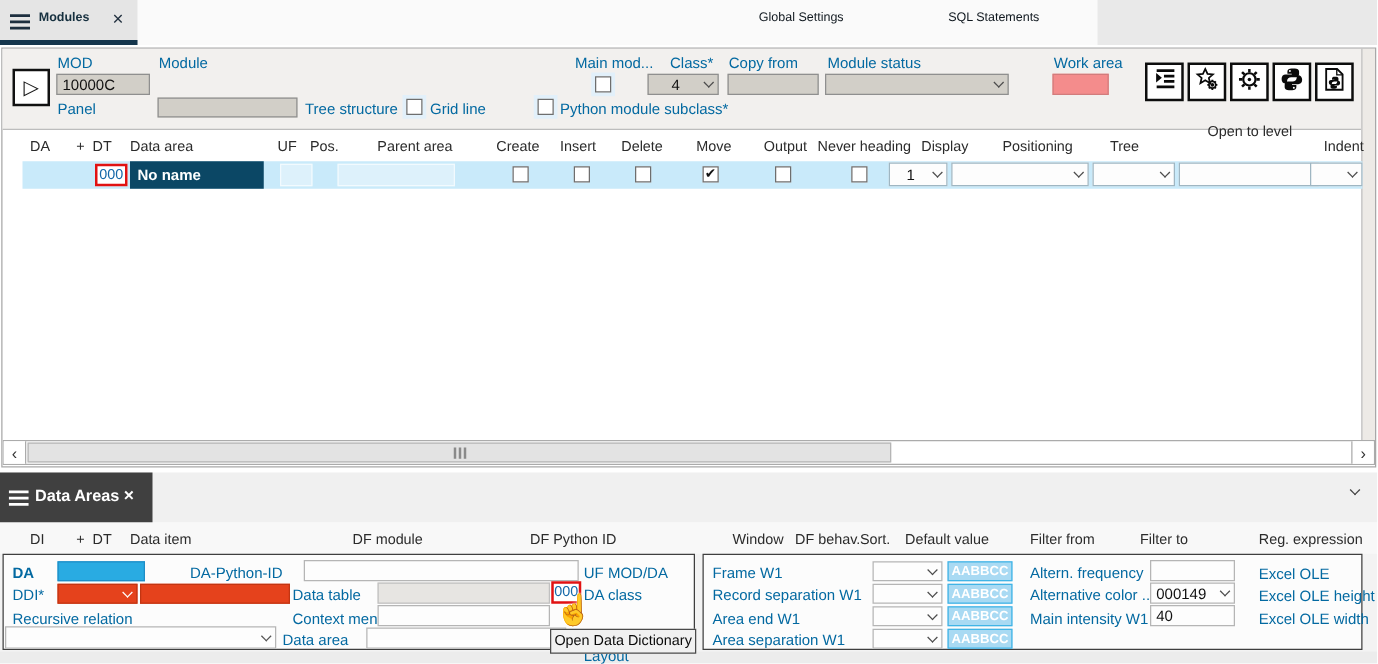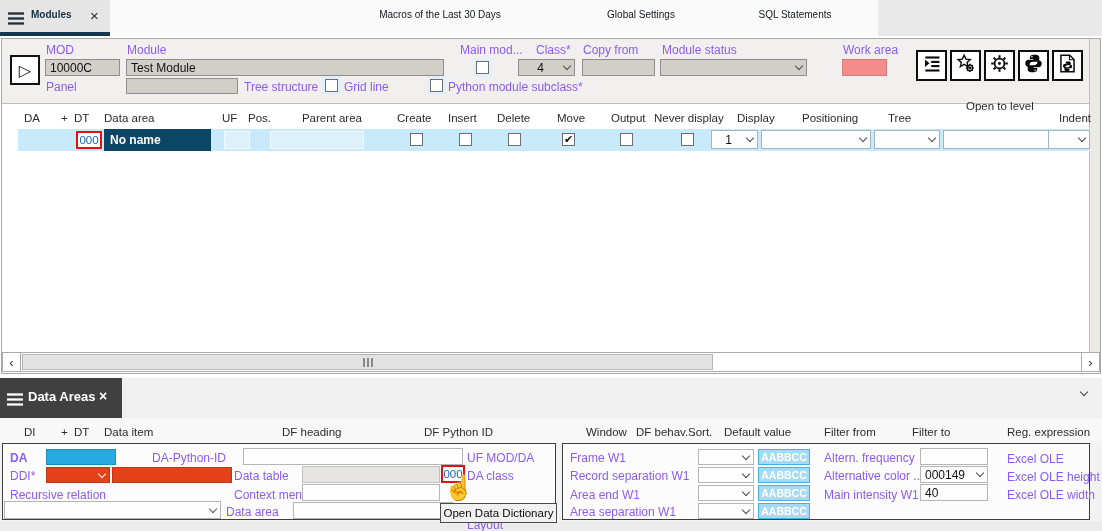--- a/index.html
+++ b/index.html
@@ -1,20 +1,20 @@
 <!DOCTYPE html>
 <html><head>
 <meta charset="utf-8">
 <style>
   html,body{margin:0;padding:0;background:#fff;}
   #screen{position:relative;width:1102px;height:531px;overflow:hidden;
     font-family:"Liberation Sans",sans-serif;background:#fff;-webkit-font-smoothing:antialiased;}
   #screen *{box-sizing:border-box;}
   .abs{position:absolute;}
-  .lbl{position:absolute;font-size:12px;color:#8b5cf6;white-space:nowrap;line-height:14px;}
+  .lbl{position:absolute;font-size:12px;color:#0369a1;white-space:nowrap;line-height:14px;}
   .hlbl{position:absolute;font-size:11.5px;color:#2b2b2b;white-space:nowrap;line-height:13px;}
   .fld{position:absolute;background:#d2cfc8;border:1px solid #8f8f8f;font-size:12px;color:#111;
     display:flex;align-items:center;padding:0 4px;overflow:hidden;white-space:nowrap;}
   .wfld{background:#fdfdfd;border:1px solid #b5b5b5;}
   .chev{width:6px;height:6px;border-right:1.7px solid #4c4c4c;border-bottom:1.7px solid #4c4c4c;
     transform:rotate(45deg);display:inline-block;flex:0 0 auto;}
   .chev.w{border-color:#fff;}
   .dd .chev{margin-left:auto;margin-top:-3px;}
   .cb{position:absolute;width:13px;height:13px;background:#fff;border:1px solid #6e6e6e;
     font-size:11px;line-height:11px;text-align:center;color:#111;}
@@ -52,44 +52,40 @@
       <span class="abs" style="left:8px;top:11px;"><svg width="16" height="13" viewBox="0 0 16 13">
             <g stroke="#1d2f3f" stroke-width="2.3">
               <line x1="0" y1="1.5" x2="16" y2="1.5"></line>
               <line x1="0" y1="6.5" x2="16" y2="6.5"></line>
               <line x1="0" y1="11.5" x2="16" y2="11.5"></line>
             </g>
           </svg></span>
       <span class="tab-lbl abs" style="left:31px;top:9px;font-weight:600;color:#16303f;">Modules</span>
       <span class="abs" style="left:90px;top:7px;font-size:15px;color:#22313f;">×</span>
     </div>
-    <div class="abs tab-lbl" style="left:345px;top:9px;width:190px;text-align:center;">Macros of the Last 30 Days</div>
     <div class="abs tab-lbl" style="left:578px;top:9px;width:126px;text-align:center;">Global Settings</div>
     <div class="abs tab-lbl" style="left:731px;top:9px;width:128px;text-align:center;">SQL Statements</div>
   </div>
 
   <div class="abs" style="left:1px;top:38px;width:1100px;height:336px;border:1px solid #a8a8a8;background:#fff;"></div>
 
   <div class="abs" style="left:2px;top:39px;width:1087px;height:65px;background:#f2f0ee;border-bottom:1px solid #bdbdbd;"></div>
 
   <div class="abs" style="left:1089px;top:39px;width:11px;height:313px;background:#edeae6;border-left:1px solid #c0c0c0;"></div>
 
   <div class="abs" style="left:10px;top:55px;width:30px;height:30px;border:2px solid #111;background:#fff;display:flex;align-items:center;justify-content:center;font-size:16px;color:#111;">
       <span>▷</span>
     </div>
 
   <span class="lbl" style="left:46px;top:43px;">MOD</span>
   <div class="fld" style="left:45px;top:59px;width:75px;height:17px;">
       <span>10000C</span>
     </div>
 
   <span class="lbl" style="left:127px;top:43px;">Module</span>
-  <div class="fld" style="left:126px;top:59px;width:318px;height:17px;">
-      <span>Test Module</span>
-    </div>
 
   <span class="lbl" style="left:460px;top:43px;">Main mod...</span>
   <span class="cb halo" style="left:476px;top:61px;"></span>
 
   <span class="lbl" style="left:536px;top:43px;">Class*</span>
   <div class="fld dd" style="left:518px;top:59px;width:57px;height:17px;">
       <span style="margin-left:auto;margin-right:6px;">4</span>
       <span class="chev"></span>
     </div>
 
@@ -185,21 +181,21 @@
   <span class="hlbl" style="left:74px;top:112px;">DT</span>
   <span class="hlbl" style="left:104px;top:112px;">Data area</span>
   <span class="hlbl" style="left:222px;top:112px;">UF</span>
   <span class="hlbl" style="left:248px;top:112px;">Pos.</span>
   <span class="hlbl" style="left:300px;top:112px;width:62px;text-align:right;">Parent area</span>
   <span class="hlbl" style="left:397px;top:112px;">Create</span>
   <span class="hlbl" style="left:448px;top:112px;">Insert</span>
   <span class="hlbl" style="left:497px;top:112px;">Delete</span>
   <span class="hlbl" style="left:557px;top:112px;">Move</span>
   <span class="hlbl" style="left:611px;top:112px;">Output</span>
-  <span class="hlbl" style="left:654px;top:112px;">Never display</span>
+  <span class="hlbl" style="left:654px;top:112px;">Never heading</span>
   <span class="hlbl" style="left:737px;top:112px;">Display</span>
   <span class="hlbl" style="left:802px;top:112px;">Positioning</span>
   <span class="hlbl" style="left:888px;top:112px;">Tree</span>
   <span class="hlbl" style="left:966px;top:100px;">Open to level</span>
   <span class="hlbl" style="left:1059px;top:112px;">Indent</span>
 
   <div class="rowblue" style="left:18px;top:129px;width:1072px;height:22px;"></div>
   <div class="badge" style="left:76px;top:131px;width:26px;height:18px;">000</div>
   <div class="abs" style="left:104px;top:129px;width:107px;height:22px;background:#0b4765;color:#fff;font-size:12px;font-weight:bold;line-height:22px;padding-left:6px;">No name</div>
   <div class="subcell" style="left:224px;top:131px;width:26px;height:18px;"></div>
@@ -258,21 +254,21 @@
     <span class="abs" style="left:28px;top:11px;font-size:13px;font-weight:bold;color:#fff;">Data Areas</span>
     <span class="abs" style="left:99px;top:10px;font-size:14px;font-weight:bold;color:#fff;">×</span>
   </div>
   <span class="chev abs" style="left:1081px;top:389px;border-color:#444;"></span>
 
   <div class="abs" style="left:0;top:418px;width:1102px;height:25px;background:#f8f8f8;"></div>
   <span class="hlbl" style="left:24px;top:426px;">DI</span>
   <span class="hlbl" style="left:61px;top:426px;">+</span>
   <span class="hlbl" style="left:74px;top:426px;">DT</span>
   <span class="hlbl" style="left:104px;top:426px;">Data item</span>
-  <span class="hlbl" style="left:282px;top:426px;">DF heading</span>
+  <span class="hlbl" style="left:282px;top:426px;">DF module</span>
   <span class="hlbl" style="left:424px;top:426px;">DF Python ID</span>
   <span class="hlbl" style="left:586px;top:426px;">Window</span>
   <span class="hlbl" style="left:636px;top:426px;">DF behav.</span>
   <span class="hlbl" style="left:688px;top:426px;">Sort.</span>
   <span class="hlbl" style="left:724px;top:426px;">Default value</span>
   <span class="hlbl" style="left:824px;top:426px;">Filter from</span>
   <span class="hlbl" style="left:912px;top:426px;">Filter to</span>
   <span class="hlbl" style="left:1007px;top:426px;">Reg. expression</span>
 
   <div class="abs" style="left:0;top:443px;width:1102px;height:78px;background:#f3f3f3;"></div>

